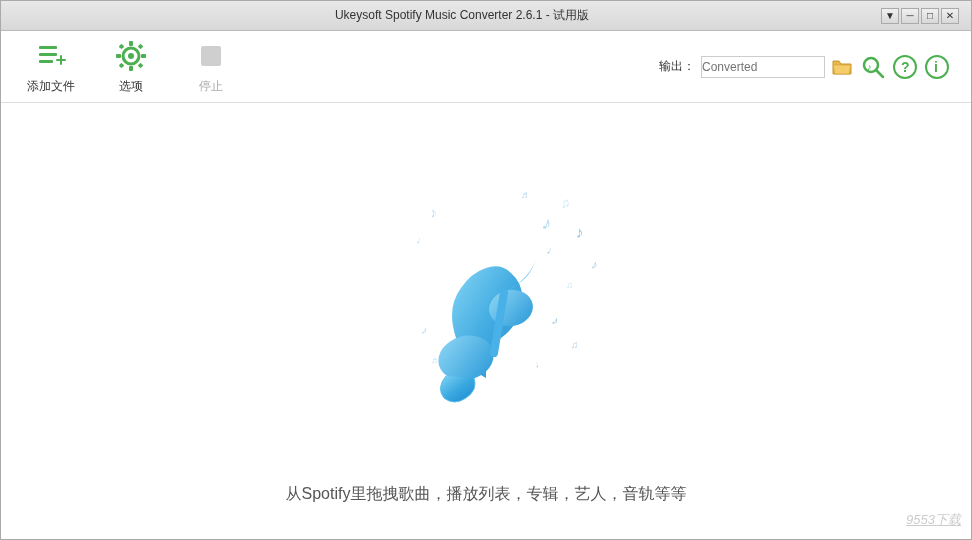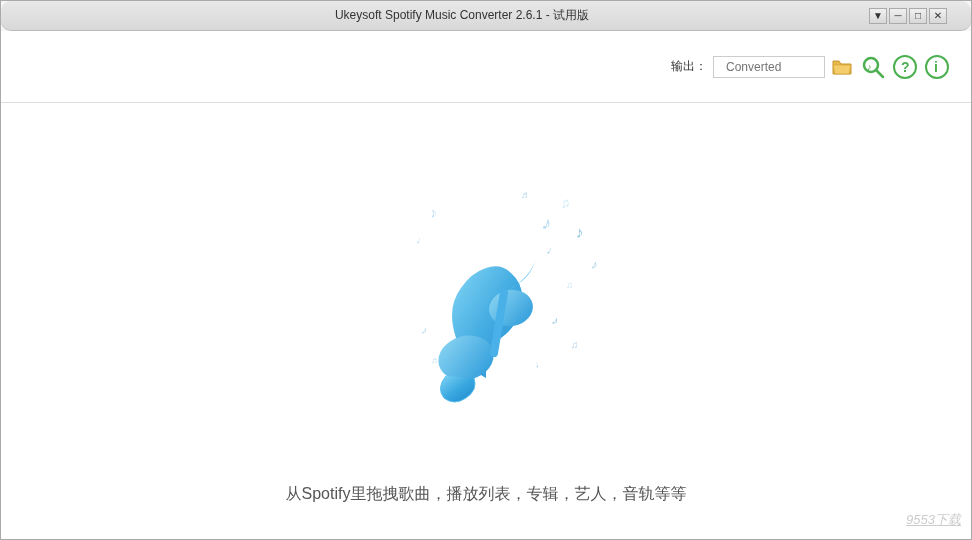--- a/index.html
+++ b/index.html
@@ -22,24 +22,23 @@
       background: #f5f5f5;
     }
 
     
     .title-bar {
       height: 30px;
       background: linear-gradient(to bottom, #e8e8e8, #d8d8d8);
       display: flex;
       align-items: center;
       justify-content: space-between;
-      padding: 0 24px;
+      padding: 0 12px;
       border-bottom: 1px solid #bbb;
       flex-shrink: 0;
-      border-radius: 10px;
     }
 
     .title-bar-title {
       font-size: 12px;
       color: #333;
       flex: 1;
       text-align: center;
     }
 
     .title-bar-controls {
@@ -113,25 +112,25 @@
       gap: 6px;
       padding-right: 10px;
     }
 
     .output-label {
       font-size: 12px;
       color: #333;
     }
 
     .output-input {
-      width: 112px;
+      width: 124px;
       height: 22px;
       border: 1px solid #ccc;
       background: white;
-      padding: 0 12px;
+      padding: 0 0;
       font-size: 12px;
       color: #666;
     }
 
     .folder-btn {
       width: 22px;
       height: 22px;
       display: flex;
       align-items: center;
       justify-content: center;
@@ -207,23 +206,63 @@
     <div class="title-bar-controls">
       <div class="title-bar-btn">▼</div>
       <div class="title-bar-btn">─</div>
       <div class="title-bar-btn">□</div>
       <div class="title-bar-btn">✕</div>
     </div>
   </div>
 
   <div class="toolbar">
 
-
-
-
+    <div class="toolbar-item">
+      <div class="icon-area">
+        <svg width="32" height="32" viewBox="0 0 32 32">
+
+          <rect x="4" y="6" width="18" height="3" rx="1" fill="#4caf50"></rect>
+          <rect x="4" y="13" width="18" height="3" rx="1" fill="#4caf50"></rect>
+          <rect x="4" y="20" width="14" height="3" rx="1" fill="#4caf50"></rect>
+
+          <rect x="25" y="15" width="2" height="10" rx="1" fill="#4caf50"></rect>
+          <rect x="21" y="19" width="10" height="2" rx="1" fill="#4caf50"></rect>
+        </svg>
+      </div>
+      <span class="label">添加文件</span>
+    </div>
+
+    <div class="toolbar-item">
+      <div class="icon-area">
+        <svg width="34" height="34" viewBox="0 0 34 34">
+          <circle cx="17" cy="17" r="8" fill="none" stroke="#4caf50" stroke-width="3"></circle>
+          <circle cx="17" cy="17" r="3" fill="#4caf50"></circle>
+
+          <rect x="15" y="2" width="4" height="5" rx="1" fill="#4caf50"></rect>
+          <rect x="15" y="27" width="4" height="5" rx="1" fill="#4caf50"></rect>
+          <rect x="2" y="15" width="5" height="4" rx="1" fill="#4caf50"></rect>
+          <rect x="27" y="15" width="5" height="4" rx="1" fill="#4caf50"></rect>
+          <rect x="5.5" y="5.5" width="4" height="4" rx="1" fill="#4caf50" transform="rotate(45 7.5 7.5)"></rect>
+          <rect x="24.5" y="5.5" width="4" height="4" rx="1" fill="#4caf50" transform="rotate(45 26.5 7.5)"></rect>
+          <rect x="5.5" y="24.5" width="4" height="4" rx="1" fill="#4caf50" transform="rotate(45 7.5 26.5)"></rect>
+          <rect x="24.5" y="24.5" width="4" height="4" rx="1" fill="#4caf50" transform="rotate(45 26.5 26.5)"></rect>
+        </svg>
+      </div>
+      <span class="label">选项</span>
+    </div>
+
+
+    <div class="toolbar-item disabled">
+      <div class="icon-area">
+        <svg width="28" height="28" viewBox="0 0 28 28">
+          <rect x="4" y="4" width="20" height="20" rx="2" fill="#888"></rect>
+        </svg>
+      </div>
+      <span class="label">停止</span>
+    </div>
 
 
     <div class="output-area">
       <span class="output-label">输出：</span>
       <input class="output-input" type="text" value="" placeholder="Converted" style="">
       <div class="folder-btn">
         <svg width="20" height="18" viewBox="0 0 20 18">
           <path d="M1 3 L1 16 L19 16 L19 6 L9 6 L7 3 Z" fill="#e8b84b" stroke="#c9962a" stroke-width="1"></path>
           <path d="M1 7 L19 7 L17 16 L3 16 Z" fill="#f5cc6a" stroke="#c9962a" stroke-width="0.5"></path>
         </svg>

